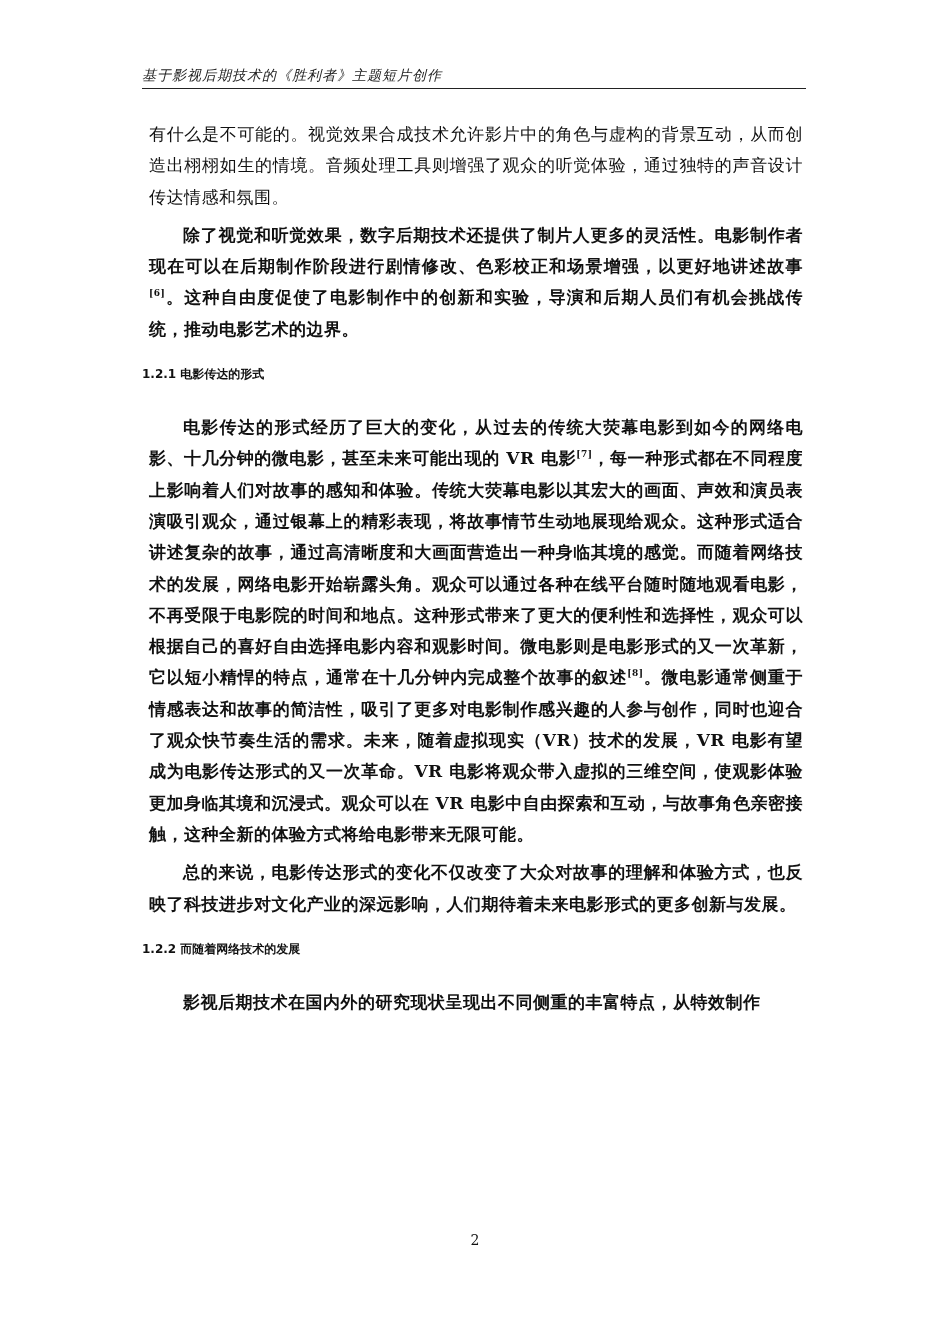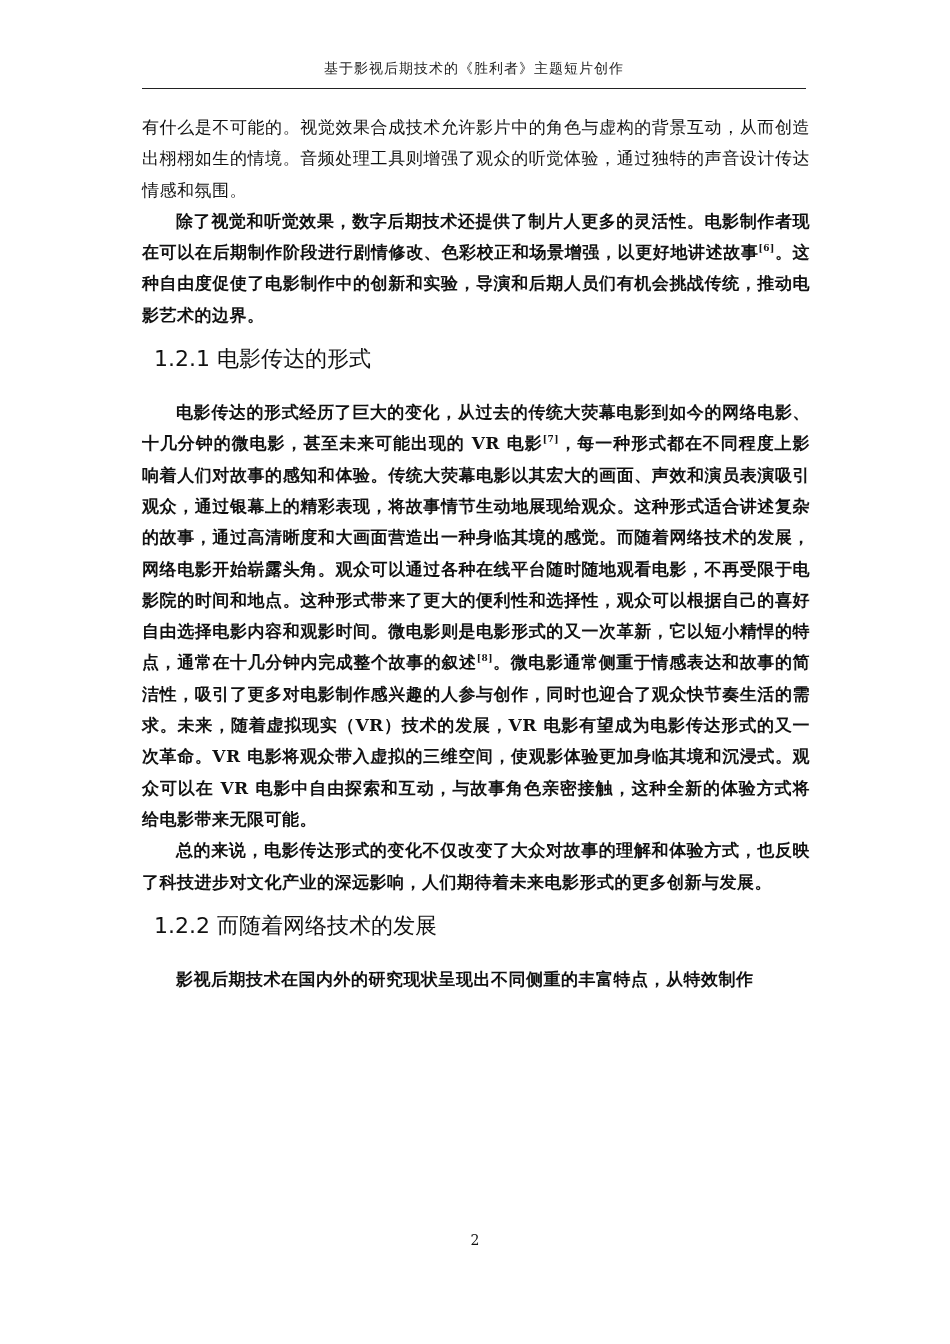--- a/index.html
+++ b/index.html
@@ -1,27 +1,27 @@
 <!DOCTYPE html>
 <html><head>
 <meta charset="utf-8">
 <style>
   html, body { margin: 0; padding: 0; background: #ffffff; }
   body { width: 950px; height: 1344px; position: relative; overflow: hidden;
          font-family: "DejaVu Serif", "Liberation Serif", serif; color: #111; }
-  .header { position: absolute; left: 142px; top: 60px; width: 664px; text-align: center;
-            font-size: 14px; color: #222; letter-spacing: 1px; }
+  .header { position: absolute; left: 142px; top: 67px; width: 664px; 
+            font-size: 14px; color: #222; letter-spacing: 1px; font-style: italic; }
   .header-rule { position: absolute; left: 142px; top: 88px; width: 664px; height: 0;
                  border-top: 1.5px solid #222; }
   .content { position: absolute; left: 142px; top: 112px; width: 668px; }
-  .para { margin: 0; font-size: 17px; line-height: 31.3px; text-align: justify;
+  .para { margin: 7px; font-size: 17px; line-height: 31.3px; text-align: justify;
           text-justify: inter-character; letter-spacing: 0.5px; }
   .indent { text-indent: 34px; font-weight: bold; }
-  .heading { margin: 12px; font-size: 22px; font-family: "DejaVu Sans", "Liberation Sans", sans-serif;
-             font-weight: normal; height: 44px; line-height: 44px; }
+  .heading { margin: 0; font-size: 12px; font-family: "DejaVu Sans", "Liberation Sans", sans-serif;
+             font-weight: bold; height: 44px; line-height: 44px; }
   .gap-before { margin-top: 6px; }
   .gap-after { margin-bottom: 16px; }
   sup { font-size: 9px; line-height: 0; vertical-align: 7px; }
   .page-num { position: absolute; left: 0; width: 950px; top: 1232px; text-align: center;
               font-size: 14px; }
 </style>
 </head>
 <body>
 
 <div>

